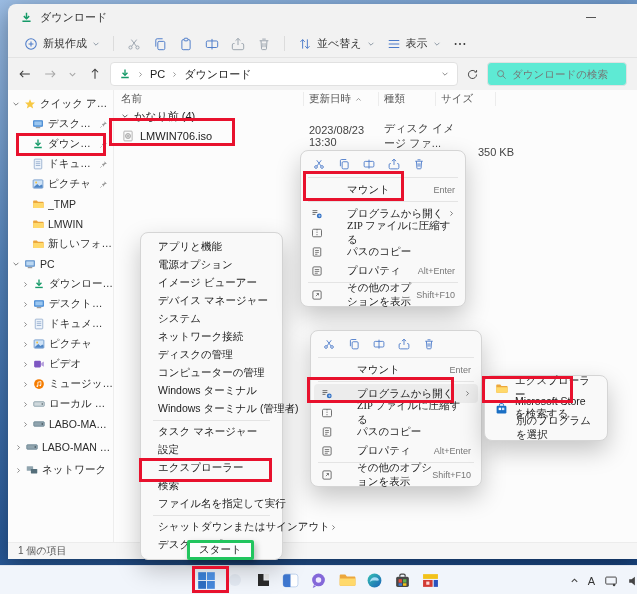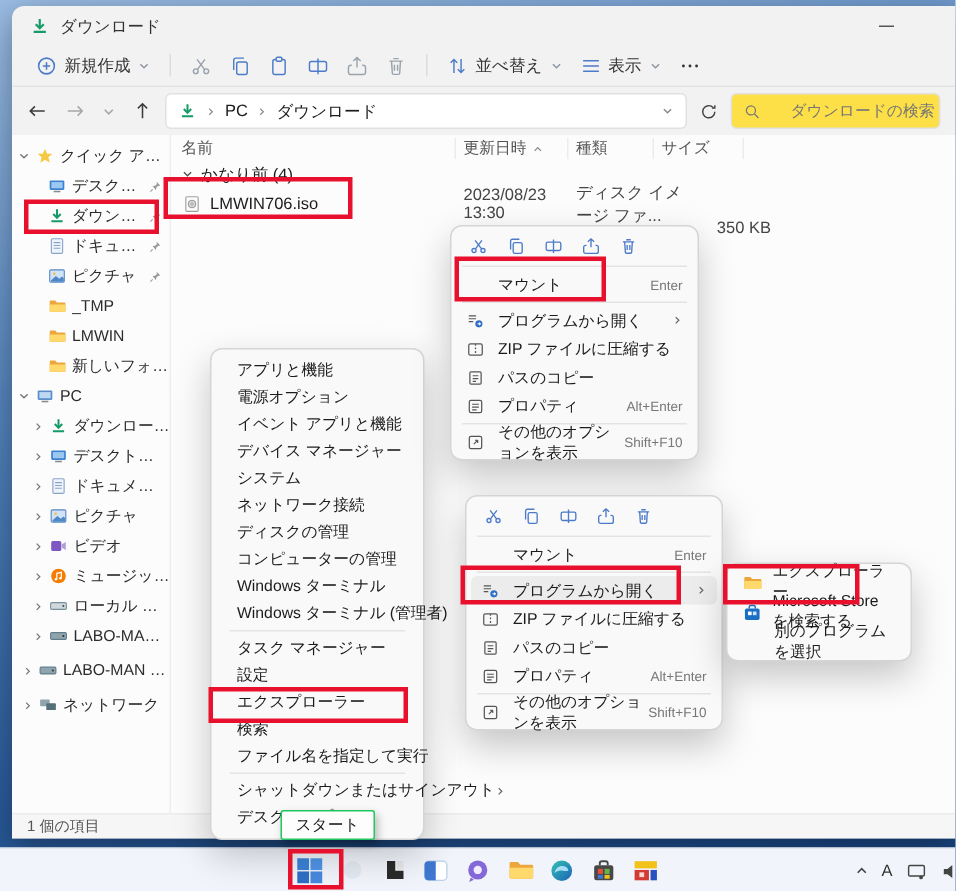--- a/index.html
+++ b/index.html
@@ -25,21 +25,21 @@
 
   .toolbar { height:28px; display:flex; align-items:center; gap:0; padding:0 10px; border-bottom:1px solid #e3e3e3; font-size:11px; color:#333; }
   .tbtn { display:flex; align-items:center; gap:5px; padding:3px 6px; border-radius:4px; }
   .tsep { width:1px; height:15px; background:#dcdcdc; margin:0 7px; }
   .ico-blue { color:#4c7bc9; } .ico-gray { color:#9aa3ad; } .ico-dim { color:#8b96a3; }
 
   .addr { height:32px; display:flex; align-items:center; gap:8px; padding:0 10px; font-size:11px; }
   .navbtns { display:flex; align-items:center; gap:11px; color:#444; }
   .crumbbox { flex:1; height:24px; background:#fff; border:1px solid #e1e1e1; border-radius:4px; display:flex; align-items:center; gap:6px; padding:0 8px; }
   .crumb-spacer { flex:1; }
-  .searchbox { width:140px; height:24px; background:#fde047; border:1px solid #e1e1e1; border-radius:4px; display:flex; align-items:center; gap:20px; padding:0 8px; color:#767676; }
+  .searchbox { width:140px; height:24px; background:#5eead4; border:1px solid #e1e1e1; border-radius:4px; display:flex; align-items:center; gap:5px; padding:0 8px; color:#767676; }
   .searchbox input { border:none; outline:none; width:110px; font-size:10.5px; color:#767676; font-family:"Liberation Sans",sans-serif; background:transparent; }
 
   .main { flex:1; display:flex; background:#fcfcfc; overflow:hidden; }
 
   
   .sidebar { width:106px; padding-top:4px; font-size:10.5px; color:#2b2b2b; border-right:1px solid #ededed; overflow:hidden; }
   .srow { display:flex; align-items:center; gap:4px; height:20px; padding-left:4px; white-space:nowrap; }
   .srow .lbl { overflow:hidden; text-overflow:ellipsis; }
   .s-child { padding-left:24px; }
   .s-pcchild { padding-left:14px; }
@@ -65,40 +65,40 @@
   
   .ctx {
     position:absolute; background:#f9f9f9; border:1px solid #d5d5d5; border-radius:8px;
     box-shadow:0 10px 24px rgba(0,0,0,.22); padding:2px 3px; font-size:10.5px; color:#1b1b1b;
   }
   .iconrow { display:flex; align-items:center; gap:13px; height:22px; padding:0 9px; }
   .mdiv { height:1px; background:#e4e4e4; margin:2px 4px; }
   .mitem { position:relative; display:flex; align-items:center; height:19px; padding:0 7px; border-radius:4px; }
   .mitem.hover { background:#ececec; }
   .micon { position:absolute; left:7px; width:14px; color:#555; }
-  .mlabel { margin-left:21px; }
+  .mlabel { margin-left:36px;font-family:Liberation Serif, serif; }
   .mshort { margin-left:auto; color:#777; font-size:9px; }
   .marr { margin-left:auto; color:#666; }
 
   #menu1 { left:300px; top:150px; width:166px; z-index:10; }
   #menu2 { left:310px; top:330px; width:172px; z-index:10; }
 
   #submenu { left:484px; top:375px; width:124px; z-index:11; }
   .subitem { display:flex; align-items:center; gap:7px; height:20px; padding:0 7px; border-radius:4px; }
   .subitem.noicon { padding-left:28px; }
 
   
   #winx { left:140px; top:232px; width:143px; z-index:9; padding:5px 4px; }
   .wrow { display:flex; align-items:center; height:18px; padding:0 13px; white-space:nowrap; }
   .wdiv { height:1px; background:#e4e4e4; margin:2px 8px; }
 
   
   .tooltip {
     position:absolute; left:187px; top:540px; height:20px; padding:0 9px; z-index:20;
-    background:#fdfdfd; border:1px solid #22c55e; border-radius:2px;
+    background:#fdfdfd; border:3px solid #22c55e; border-radius:2px;
     box-shadow:2px 3px 6px rgba(0,0,0,.25); font-size:10.5px; display:flex; align-items:center;
   }
 
   
   .taskbar {
     position:absolute; left:0; top:565px; width:637px; height:29px; z-index:5;
     background:#f1f5fb; border-top:1px solid #e1e6ee; display:flex; align-items:center;
   }
   .tbicons { display:flex; align-items:center; gap:4px; margin:0 auto; }
   .tbicon { width:24px; height:24px; display:flex; align-items:center; justify-content:center; border-radius:4px; }
@@ -704,21 +704,21 @@
 </div>
 
 <div class="ctx" id="winx">
   <div class="wrow">
       <span>アプリと機能</span>
     </div>
   <div class="wrow">
       <span>電源オプション</span>
     </div>
   <div class="wrow">
-      <span>イベント アプリと機能</span>
+      <span>イメージ ビューアー</span>
     </div>
   <div class="wrow">
       <span>デバイス マネージャー</span>
     </div>
   <div class="wrow">
       <span>システム</span>
     </div>
   <div class="wrow">
       <span>ネットワーク接続</span>
     </div>

